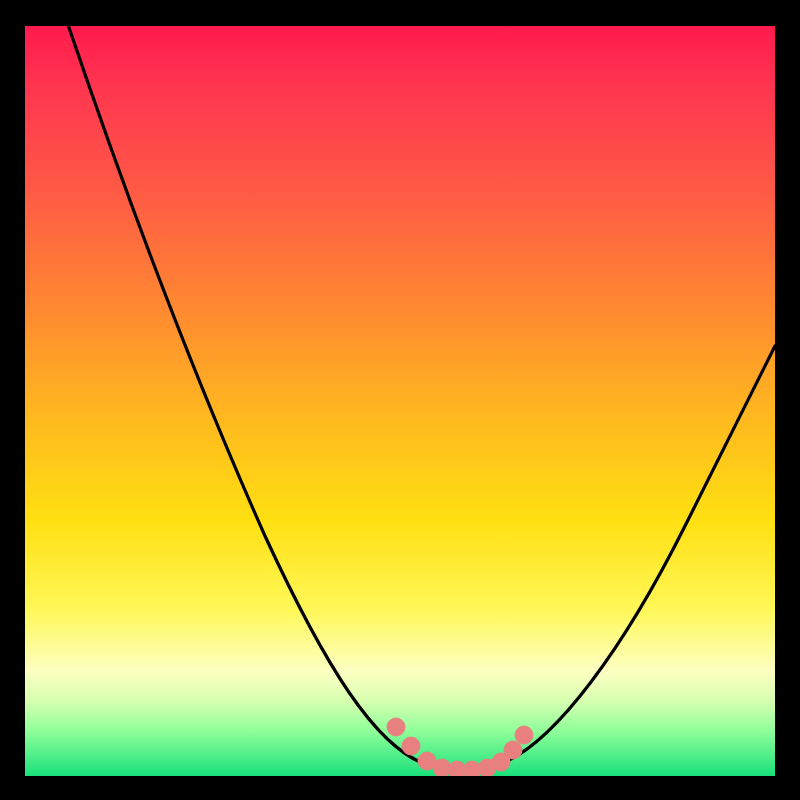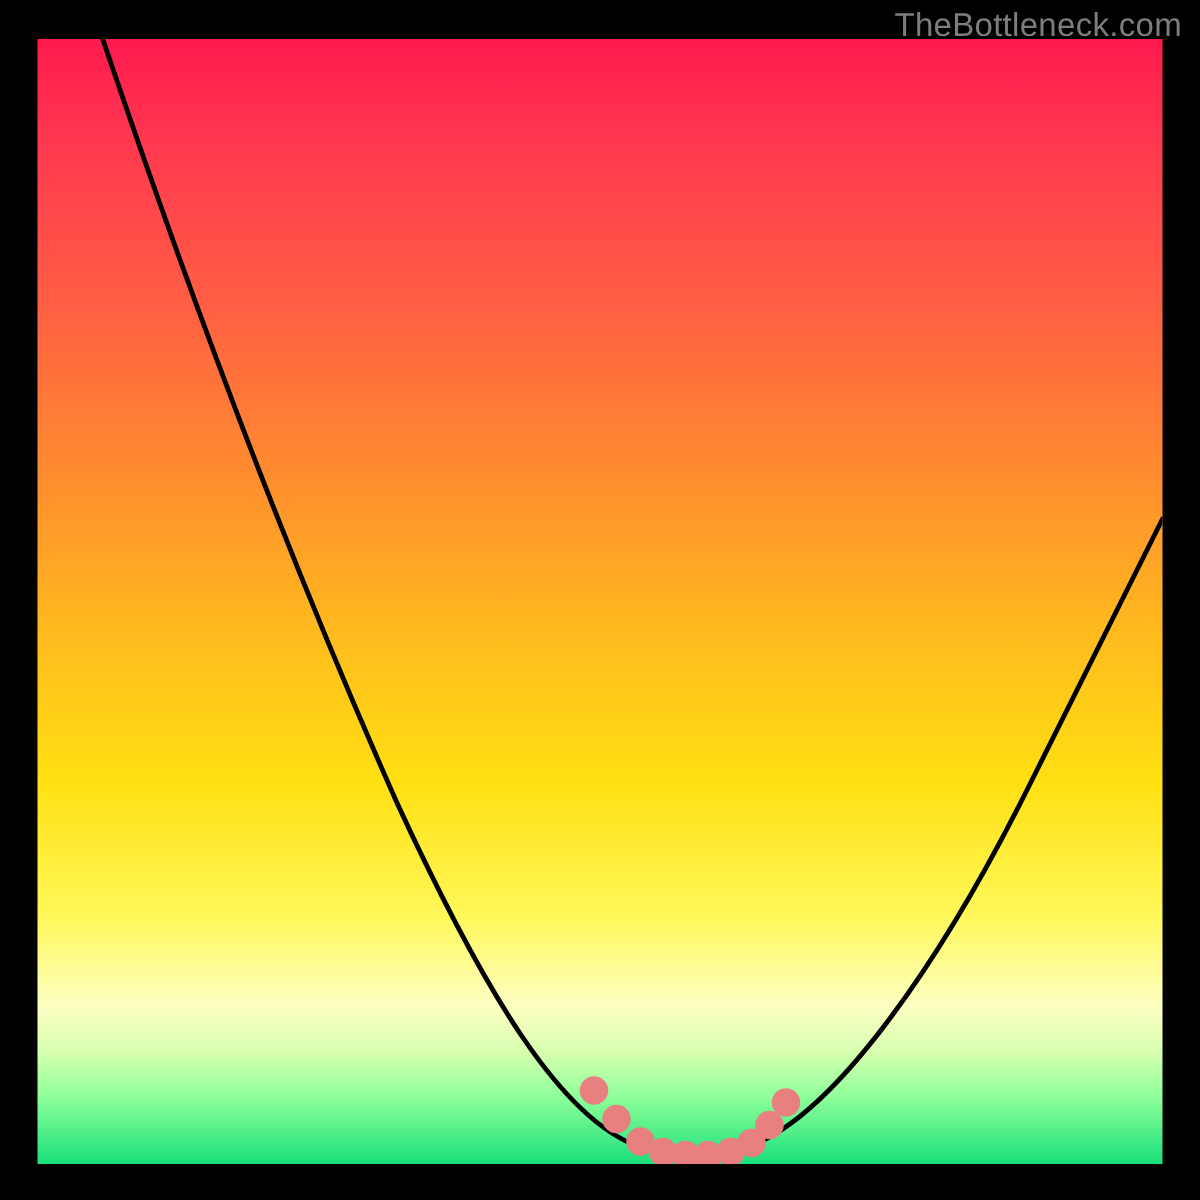--- a/index.html
+++ b/index.html
@@ -79,14 +79,13 @@
         <circle cx="417" cy="742" r="9"></circle>
         <circle cx="432" cy="744" r="9"></circle>
         <circle cx="447" cy="744" r="9"></circle>
         <circle cx="462" cy="742" r="9"></circle>
         <circle cx="476" cy="736" r="9"></circle>
         <circle cx="488" cy="724" r="9"></circle>
         <circle cx="499" cy="709" r="9"></circle>
       </g>
     </svg>
   </div>
-  <div class="watermark">TheBottleneck.com</div>
 </div>
 
 </body></html>

